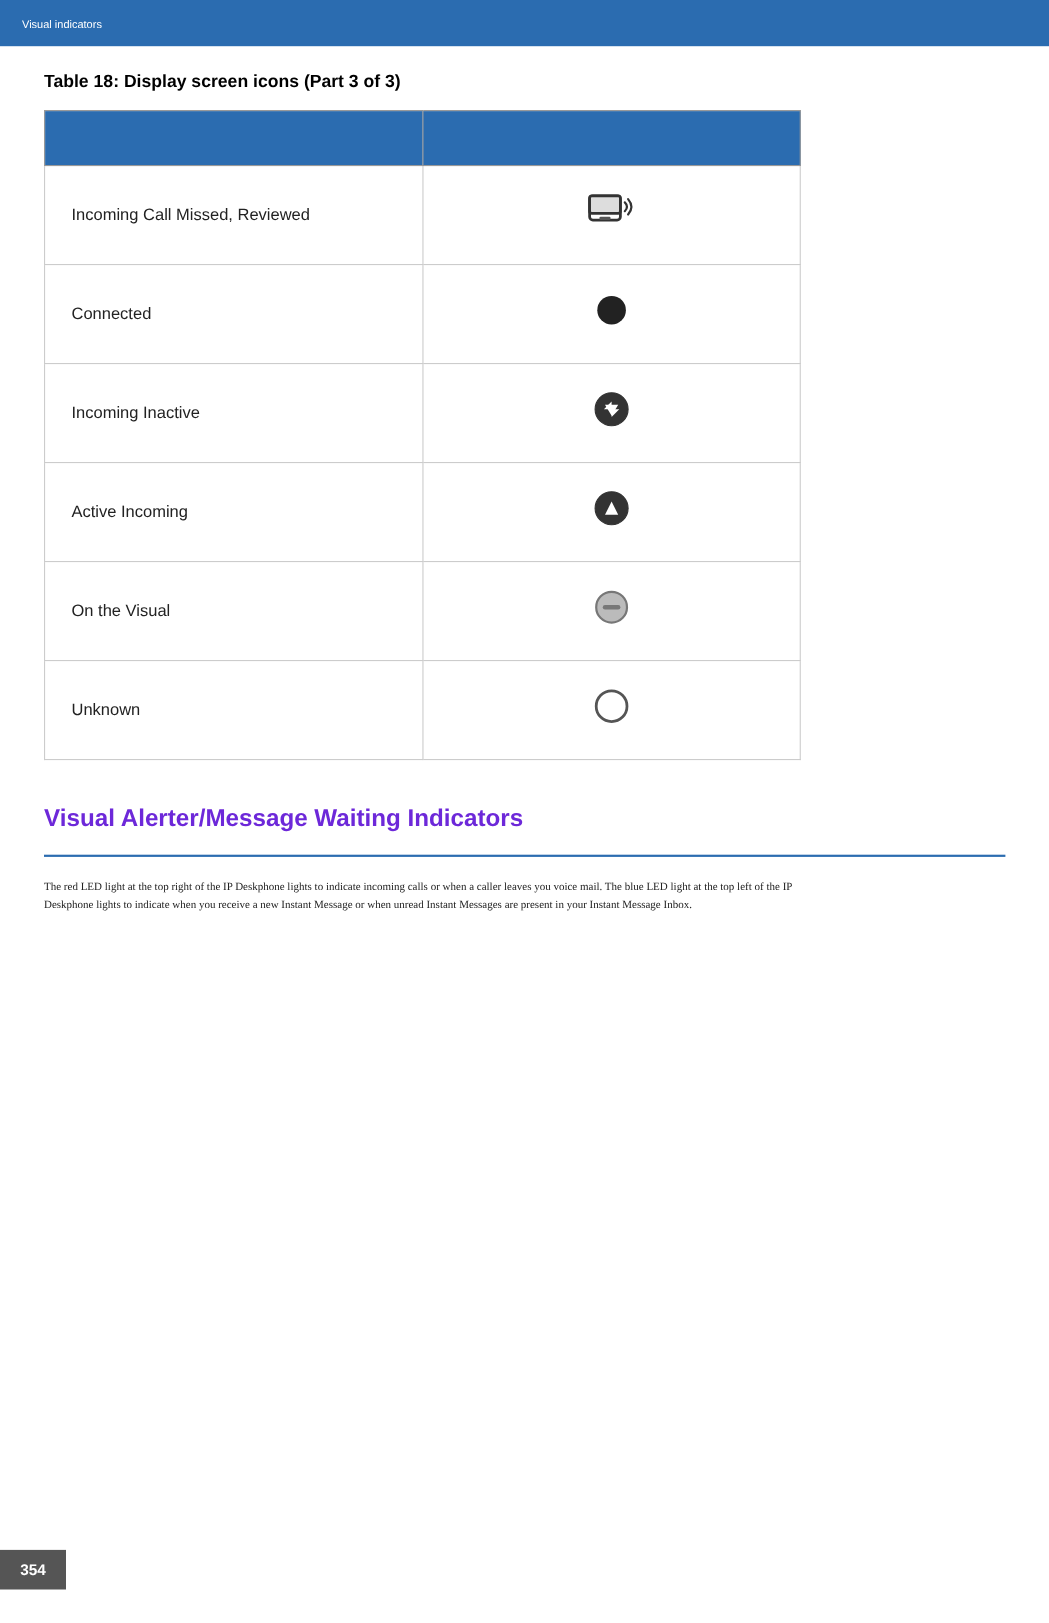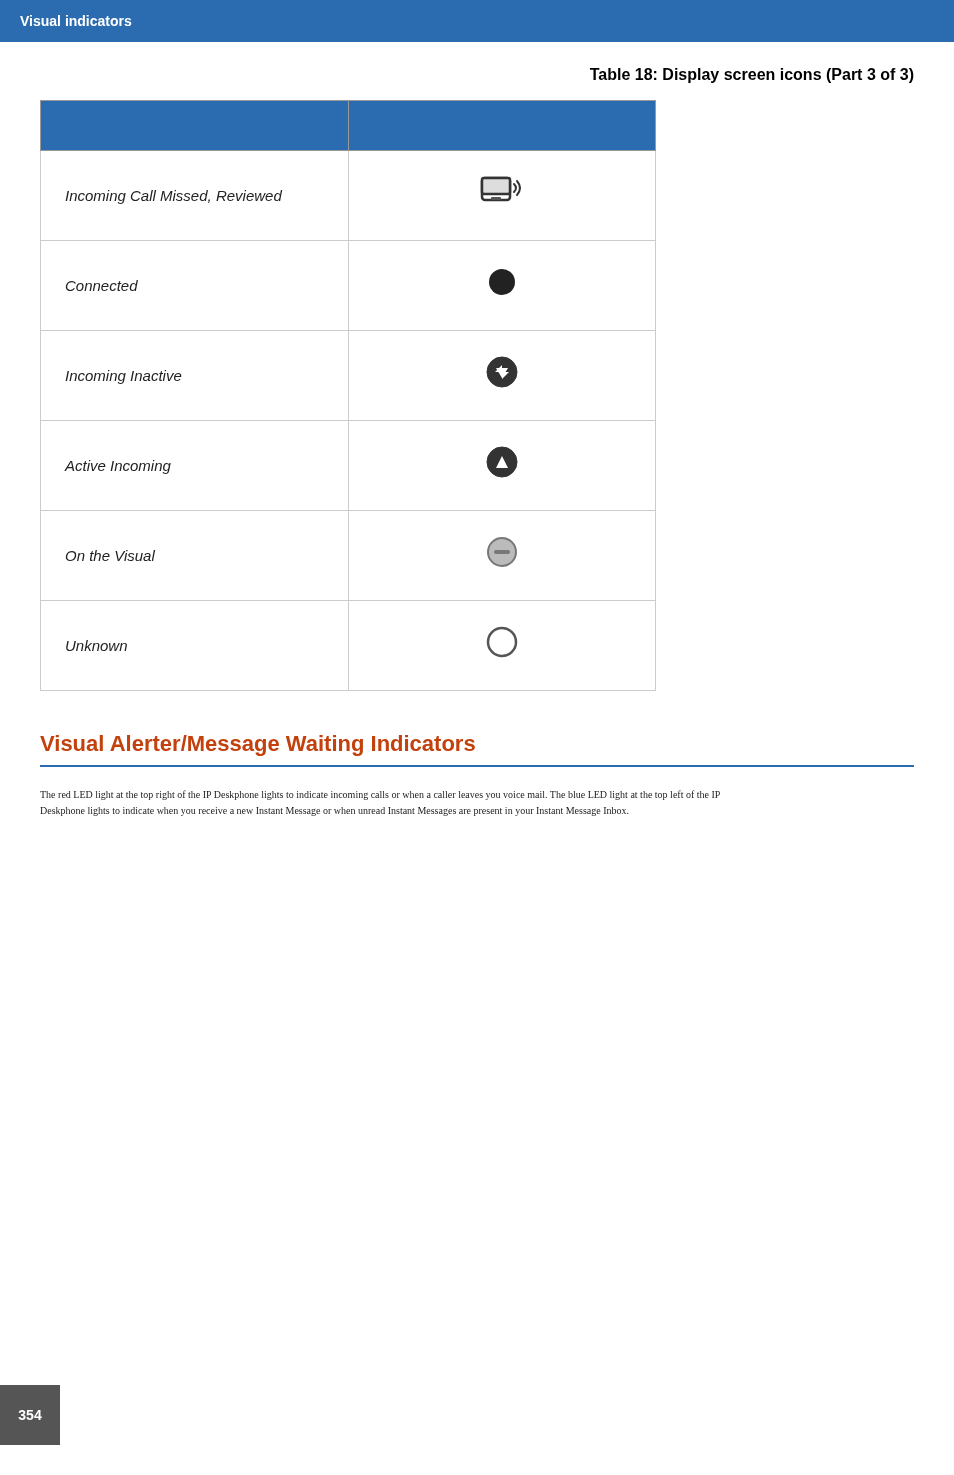--- a/index.html
+++ b/index.html
@@ -12,42 +12,40 @@
     }
 
     .header-bar {
       background: #2b6cb0;
       padding: 12px 20px;
       margin-bottom: 0;
     }
 
     .header-bar span {
       color: #ffffff;
-      font-weight: bold;
-      font-size: 14px;
+      font-weight: normal;
+      font-size: 10px;
     }
 
     .page-content {
       padding: 24px 40px;
     }
 
     .table-title {
       font-weight: bold;
       font-size: 16px;
       margin-bottom: 16px;
       color: #000;
-      text-align: right;
     }
 
     .data-table {
-      width: 616px;
+      width: 688px;
       border-collapse: collapse;
       border: 1px solid #999;
       margin-bottom: 40px;
-      font-style: italic;
     }
 
     .data-table thead tr {
       background: #2b6cb0;
       height: 50px;
     }
 
     .data-table thead th {
       border: 1px solid #999;
       width: 50%;
@@ -79,25 +77,25 @@
     .icon-filled-circle {
       display: inline-block;
       width: 26px;
       height: 26px;
       background: #222;
       border-radius: 50%;
     }
 
     
     .section-heading {
-      color: #c2410c;
+      color: #6d28d9;
       font-size: 22px;
       font-weight: bold;
       border-bottom: 2px solid #2b6cb0;
-      padding-bottom: 8px;
+      padding-bottom: 20px;
       margin-bottom: 20px;
       margin-top: 25px;
     }
 
     .section-body {
       font-size: 10px;
       line-height: 1.6;
       color: #222;
       max-width: 700px;
       font-family: Liberation Serif, serif;
@@ -107,21 +105,21 @@
     .page-footer {
       position: absolute;
       bottom: 30px;
       left: 0;
       width: 60px;
       background: #555;
       color: white;
       font-weight: bold;
       font-size: 14px;
       text-align: center;
-      padding: 22px 0;
+      padding: 10px 0;
     }
   </style>
 </head>
 <body>
 
 <div class="header-bar">
   <span>Visual indicators</span>
 </div>
 
 <div class="page-content">

